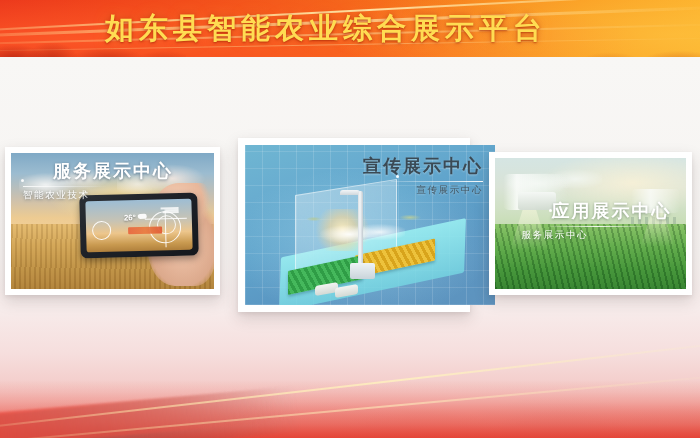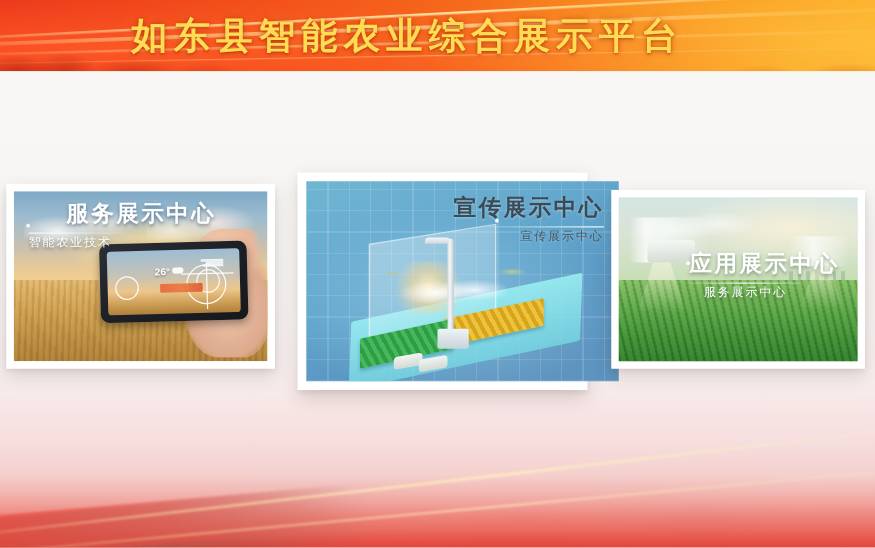--- a/index.html
+++ b/index.html
@@ -326,21 +326,21 @@
     <div class="pic">
       <div class="rsky"></div>
       <div class="rcloud"></div>
       <div class="skyline"></div>
       <div class="rfield"></div>
       <div class="sprayL"></div>
       <div class="sprayR"></div>
       <div class="droneL"></div>
       <div class="droneL-b"></div>
       <div class="droneR"></div>
-      <div class="card-label" style="left:50%;transform:translateX(-46%);top:44px;text-align:center;color:#ffffff;text-shadow:0 1px 3px rgba(60,80,60,.5);">
+      <div class="card-label" style="left:50%;transform:translateX(-46%);top:44px;text-align:left;color:#ffffff;text-shadow:0 1px 3px rgba(60,80,60,.5);">
         <div class="c-title">应用展示中心</div>
         <div class="rule" style="background:linear-gradient(90deg,rgba(255,255,255,.15),rgba(255,255,255,.9),rgba(255,255,255,.15));width:92px;margin:4px auto 3px;"></div>
         <div class="c-sub">服务展示中心</div>
       </div>
       <div class="dot" style="left:54px;top:51px;background:rgba(255,255,255,.95);"></div>
     </div>
   </div>
 
 </div>
 

